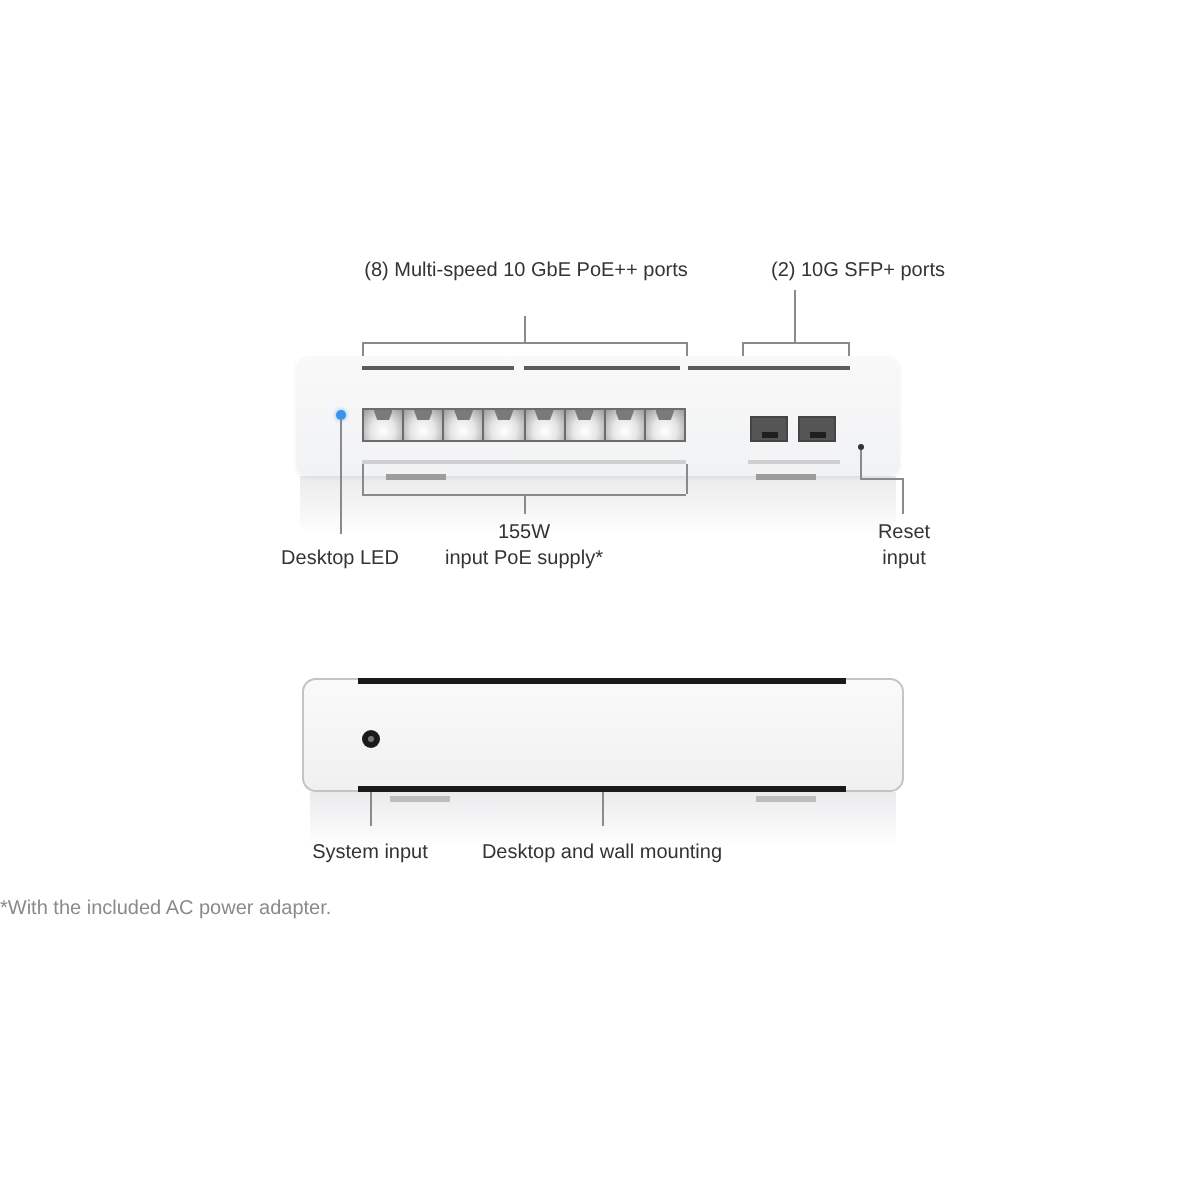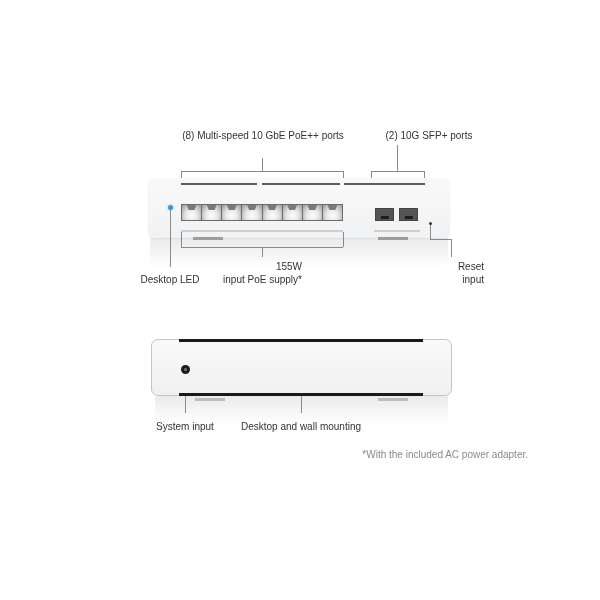--- a/index.html
+++ b/index.html
@@ -42,21 +42,21 @@
   .dev-bot-shadow {
     position: absolute; left: 155px; top: 396px; width: 293px; height: 28px;
     background: linear-gradient(rgba(220,221,224,0.6), rgba(255,255,255,0));
   }
   .black-bar { position: absolute; height: 3px; background: #1a1a1a; }
   .power-port { position: absolute; left: 181px; top: 365px; width: 9px; height: 9px; border-radius: 50%; background: #1b1b1b; }
   .power-port::after { content: ""; position: absolute; left: 3px; top: 3px; width: 3px; height: 3px; border-radius: 50%; background: #777; }
   .power-text { position: absolute; left: 176px; top: 377px; font-size: 2.5px; color: #bbb; }
   .rubber { position: absolute; top: 398px; height: 3px; background: #bdbdbd; }
 
-  .footnote { position: absolute; left: 0; width: 528px; top: 449px; text-align: right; font-size: 10px; color: #8a8a8a; padding-left: 0; }
+  .footnote { position: absolute; left: 0; width: 528px; top: 449px; text-align: left; font-size: 10px; color: #8a8a8a; padding-left: 0; }
 </style>
 </head>
 <body>
 
 <div class="label" style="left:170px; top:129px; width:186px;">
   <div>(8) Multi-speed 10 GbE PoE++ ports</div>
 </div>
 <div class="label" style="left:353px; top:129px; width:100px;margin-left:26px;">(2) 10G SFP+ ports</div>
 
 <div class="line" style="left:262px; top:158px; width:1px; height:13px;"></div>
@@ -96,29 +96,29 @@
 <div class="foot" style="left:378px; top:237px; width:30px;"></div>
 <div class="reset"></div>
 
 <div class="line" style="left:170px; top:210px; width:1px; height:57px;"></div>
 <div class="label" style="left:138px; top:273px; width:64px;">Desktop LED</div>
 
 <div class="line" style="left:181px; top:247px; width:162px; height:1px;"></div>
 <div class="line" style="left:181px; top:232px; width:1px; height:15px;"></div>
 <div class="line" style="left:343px; top:232px; width:1px; height:15px;"></div>
 <div class="line" style="left:262px; top:247px; width:1px; height:10px;"></div>
-<div class="label" style="left:202px; top:260px; width:100px;text-align:right;">
+<div class="label" style="left:212px; top:260px; width:100px;">
   <div>155W</div>
   <div>input PoE supply*</div>
 </div>
 
 <div class="line" style="left:430px; top:225px; width:1px; height:14px;"></div>
 <div class="line" style="left:430px; top:239px; width:22px; height:1px;"></div>
 <div class="line" style="left:451px; top:239px; width:1px; height:18px;"></div>
-<div class="label" style="left:440px; top:260px; width:44px;text-align:right;">
+<div class="label" style="left:430px; top:260px; width:44px;">
   <div>Reset</div>
   <div>input</div>
 </div>
 
 <div class="dev-bot-shadow"></div>
 <div class="dev-bot"></div>
 <div class="black-bar" style="left:179px; top:339px; width:244px;"></div>
 <div class="black-bar" style="left:179px; top:393px; width:244px;"></div>
 <div class="power-port"></div>
 <div class="power-text"></div>

